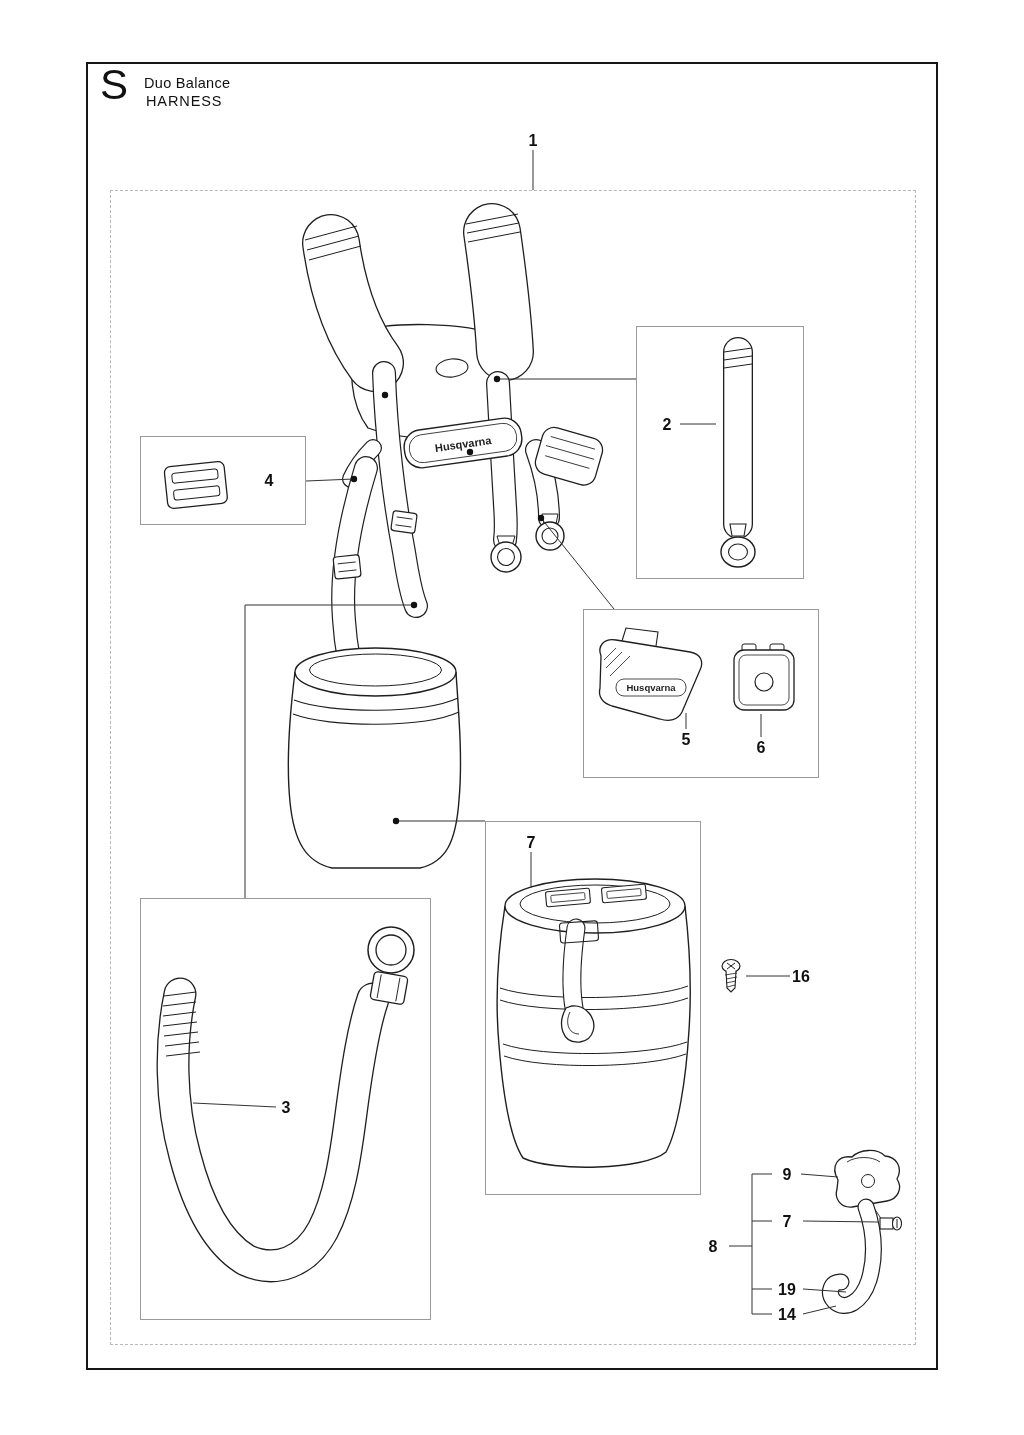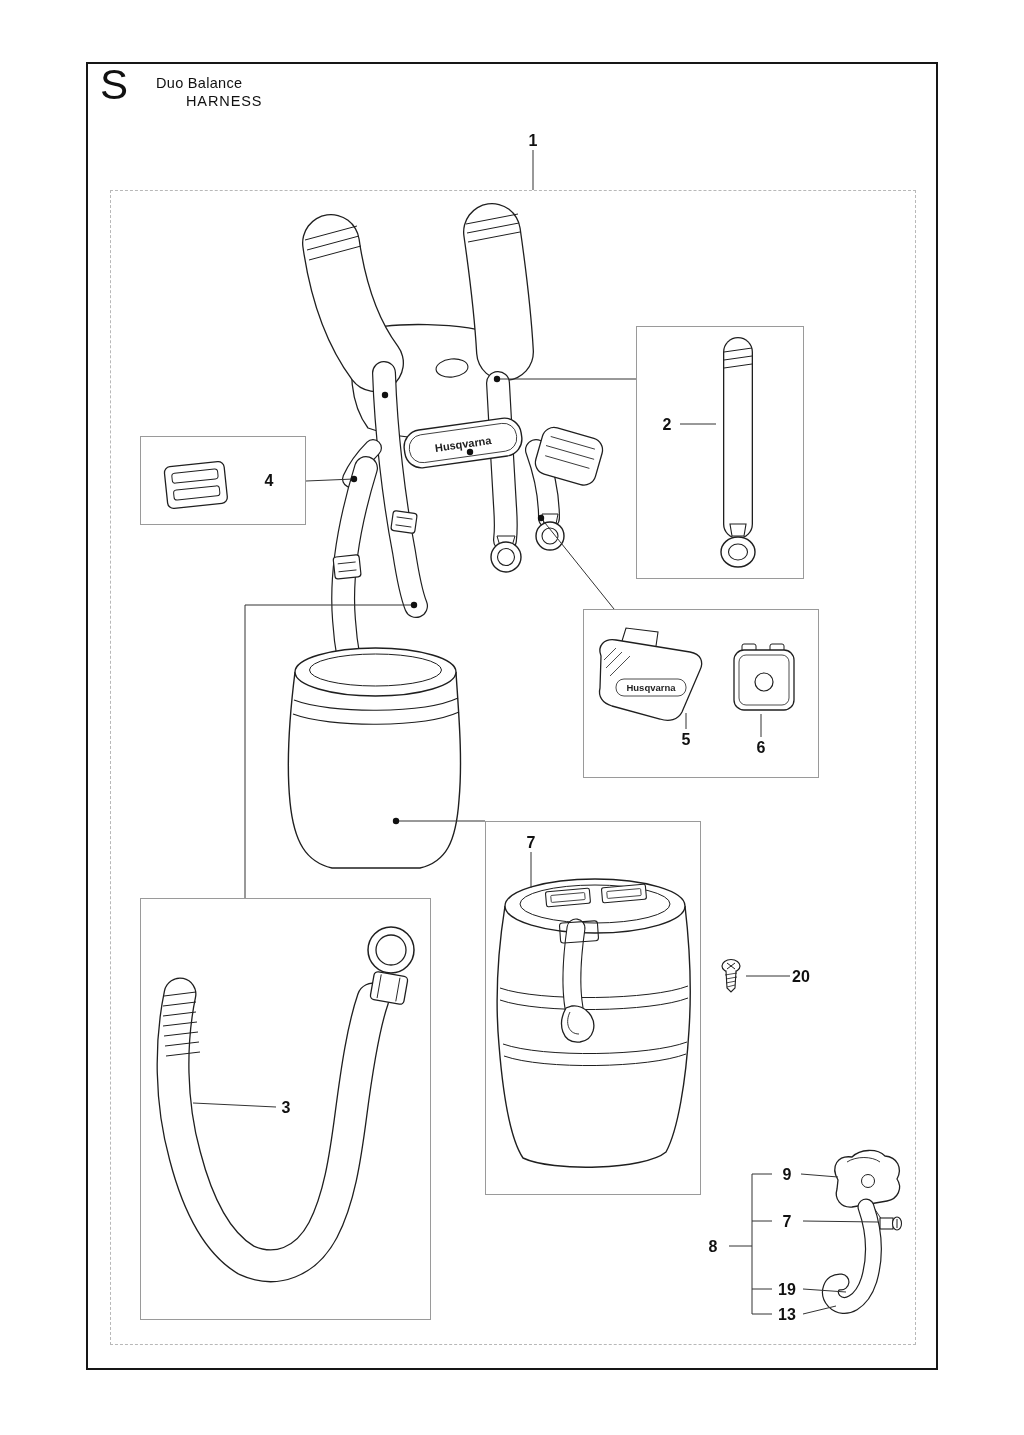--- a/index.html
+++ b/index.html
@@ -1,22 +1,22 @@
 <!DOCTYPE html>
 <html><head>
 <meta charset="utf-8">
 <style>
   * { margin:0; padding:0; box-sizing:border-box; }
   html,body { background:#fff; }
   body { width:1024px; height:1435px; font-family:"Liberation Sans", sans-serif; color:#111; }
   .page { position:relative; width:1024px; height:1435px; background:#fff; overflow:hidden; }
   .frame { position:absolute; left:86px; top:62px; width:852px; height:1308px; border:2px solid #161616; }
   .section-letter { position:absolute; left:100px; top:64px; font-size:42px; font-weight:400; line-height:1; }
-  .title-line1 { position:absolute; left:156px; top:75px; font-size:14.5px; letter-spacing:.3px; }
-  .title-line2 { position:absolute; left:146px; top:93px; font-size:14.5px; letter-spacing:.9px;margin-left:40px; }
+  .title-line1 { position:absolute; left:144px; top:75px; font-size:14.5px; letter-spacing:.3px; }
+  .title-line2 { position:absolute; left:146px; top:93px; font-size:14.5px; letter-spacing:.9px; }
   .dashed { position:absolute; left:110px; top:190px; width:806px; height:1155px; border:1px dashed #b8b8b8; }
   .pbox { position:absolute; border:1px solid #9a9a9a; background:transparent; }
   .callout { position:absolute; font-size:16px; font-weight:bold; width:34px; text-align:center; transform:translateX(-50%); color:#111; }
   svg.art { position:absolute; left:0; top:0; }
   svg text { font-family:"Liberation Sans", sans-serif; fill:#1f1f1f; }
 </style>
 </head>
 <body>
 
 <div class="page">
@@ -220,16 +220,16 @@
   <div class="callout" style="left:667px; top:416px;">2</div>
   <div class="callout" style="left:286px; top:1099px;">3</div>
   <div class="callout" style="left:269px; top:472px;">4</div>
   <div class="callout" style="left:686px; top:731px;">5</div>
   <div class="callout" style="left:761px; top:739px;">6</div>
   <div class="callout" style="left:531px; top:834px;">7</div>
   <div class="callout" style="left:713px; top:1238px;">8</div>
   <div class="callout" style="left:787px; top:1166px;">9</div>
   <div class="callout" style="left:787px; top:1213px;">7</div>
   <div class="callout" style="left:787px; top:1281px;">19</div>
-  <div class="callout" style="left:787px; top:1306px;">13</div>
-  <div class="callout" style="left:801px; top:968px;">20</div>
+  <div class="callout" style="left:787px; top:1306px;">14</div>
+  <div class="callout" style="left:801px; top:968px;">16</div>
 
 </div>
 
 </body></html>

